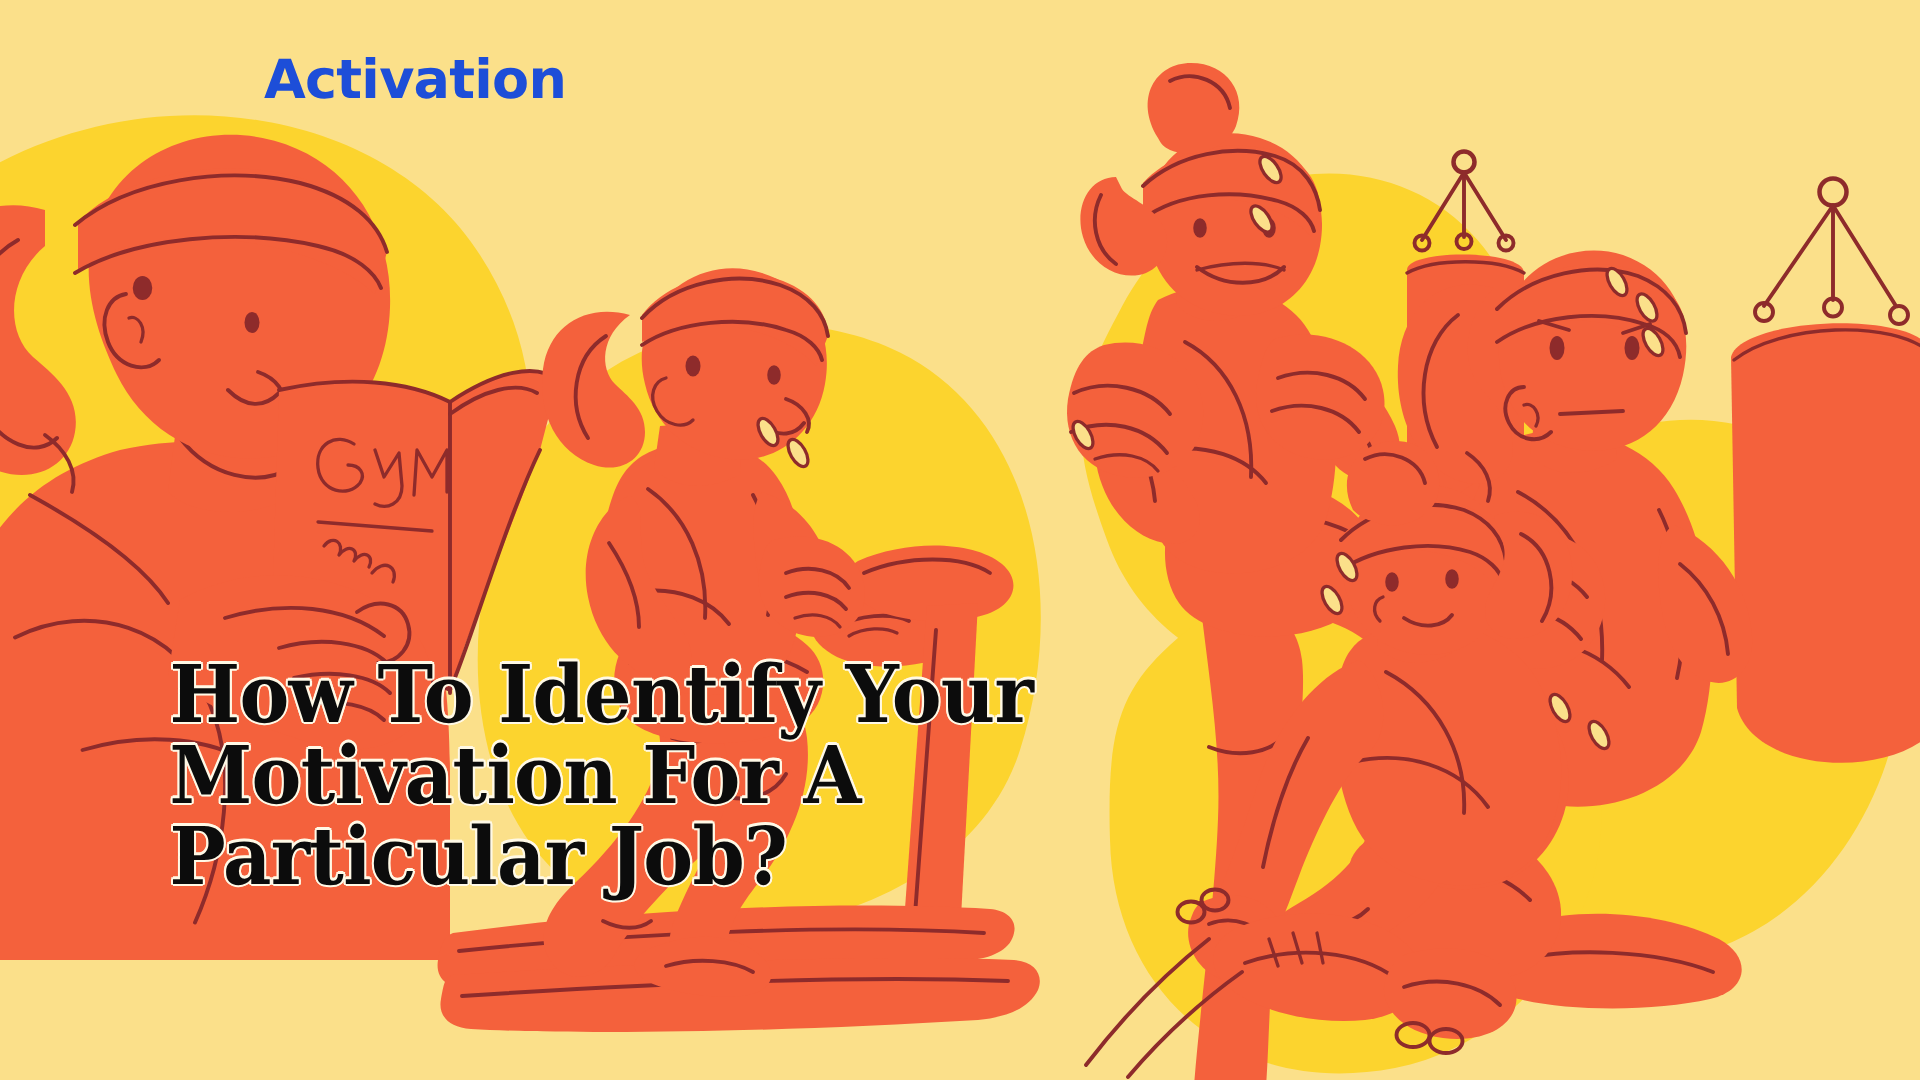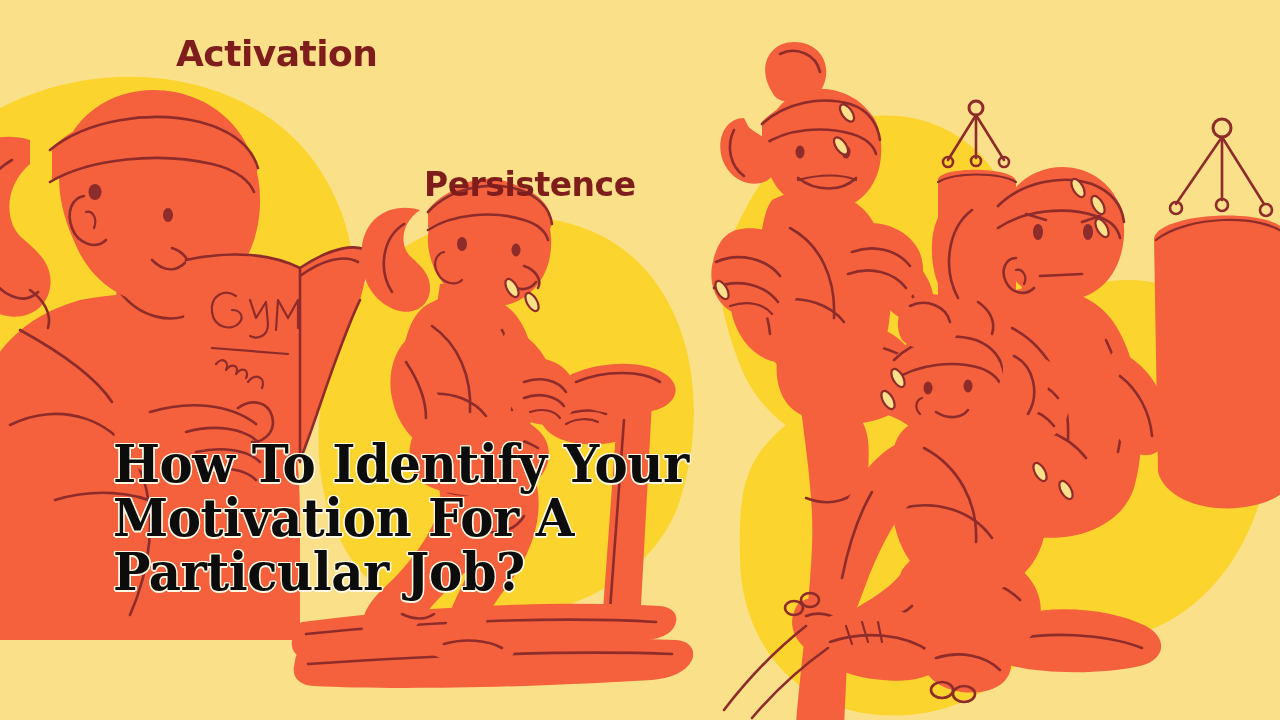--- a/index.html
+++ b/index.html
@@ -9,21 +9,21 @@
     background:#FBE08A;
   }
   #poster{
     position:relative;width:1280px;height:720px;overflow:hidden;
     background:#FBE08A;
   }
   #art{position:absolute;inset:0;width:1280px;height:720px;display:block;}
 
   .label{
     position:absolute;
-    color:#7f1d1d;
+    color:#1d4ed8;
     font-family:"DejaVu Sans", sans-serif;
     font-weight:bold;
     letter-spacing:-0.5px;
     white-space:nowrap;
     line-height:1;
   }
   #label-activation{left:176px;top:36px;font-size:36px;}
   #label-persistence{left:424px;top:168px;font-size:33px;}
   #label-intensity{left:934px;top:50px;font-size:36px;}
 
@@ -373,21 +373,20 @@
         <path class="ln2" d="M 922 398 C 916 400 914 408 920 414"></path>
 
         <ellipse class="drop" cx="898" cy="378" rx="5" ry="10" transform="rotate(-30 898 378)"></ellipse>
         <ellipse class="drop" cx="888" cy="400" rx="5" ry="10" transform="rotate(-30 888 400)"></ellipse>
       </g>
     </g>
   </svg>
 
   <div class="label" id="label-activation">Activation</div>
 
-  <div class="label" id="label-persistence">Persistence</div>
 
 
   <div id="headline">
     <span class="hl">How To Identify Your</span>
     <span class="hl">Motivation For A</span>
     <span class="hl">Particular Job?</span>
   </div>
 
 </div>
 

